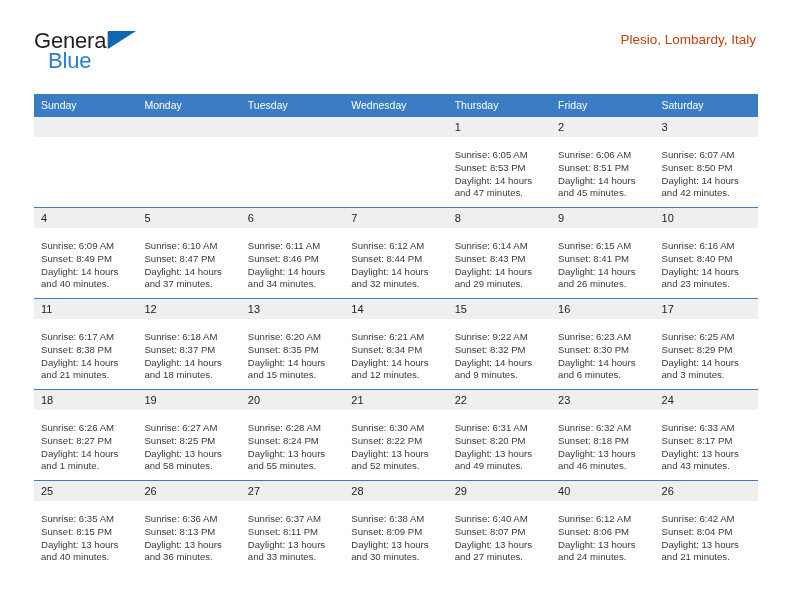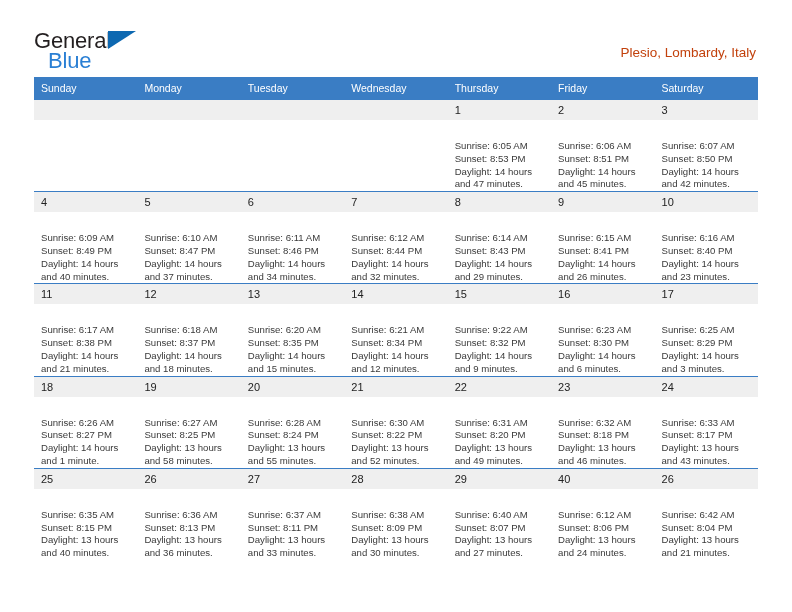--- a/index.html
+++ b/index.html
@@ -18,21 +18,21 @@
     position: relative;
     width: 792px;
     height: 612px;
     box-sizing: border-box;
     padding: 0 34px;
   }
 
   
   .header {
     display: flex;
-    align-items: center;
+    align-items: flex-start;
     justify-content: space-between;
     padding-top: 26px;
     height: 74px;
     box-sizing: border-box;
   }
   .brand {
     position: relative;
     width: 112px;
     height: 48px;
     flex: none;
@@ -80,21 +80,21 @@
     font-size: 13.5px;
     color: #c2410c;
     line-height: 18px;
     margin-top: 5px;
     white-space: nowrap;
   }
 
   
   .calendar {
     width: 724px;
-    margin-top: 3px;
+    margin-top: 20px;
     border-collapse: collapse;
     table-layout: fixed;
   }
   .calendar th {
     background: #3a7dc4;
     color: #ffffff;
     font-size: 10.5px;
     font-weight: normal;
     text-align: left;
     padding: 5px 0 6px 7px;
@@ -116,21 +116,21 @@
     font-size: 11px;
     color: #222222;
     padding: 4px 0 4px 7px;
     line-height: 12px;
     height: 12px;
   }
   .daynum.empty {
     color: transparent;
   }
   .details {
-    padding: 20px 6px 0 7px;
+    padding: 12px 6px 0 7px;
     font-size: 9.6px;
     line-height: 12.8px;
     color: #3a3a3a;
   }
   .details div {
     white-space: nowrap;
   }
   td.blank .details {
     visibility: hidden;
   }

